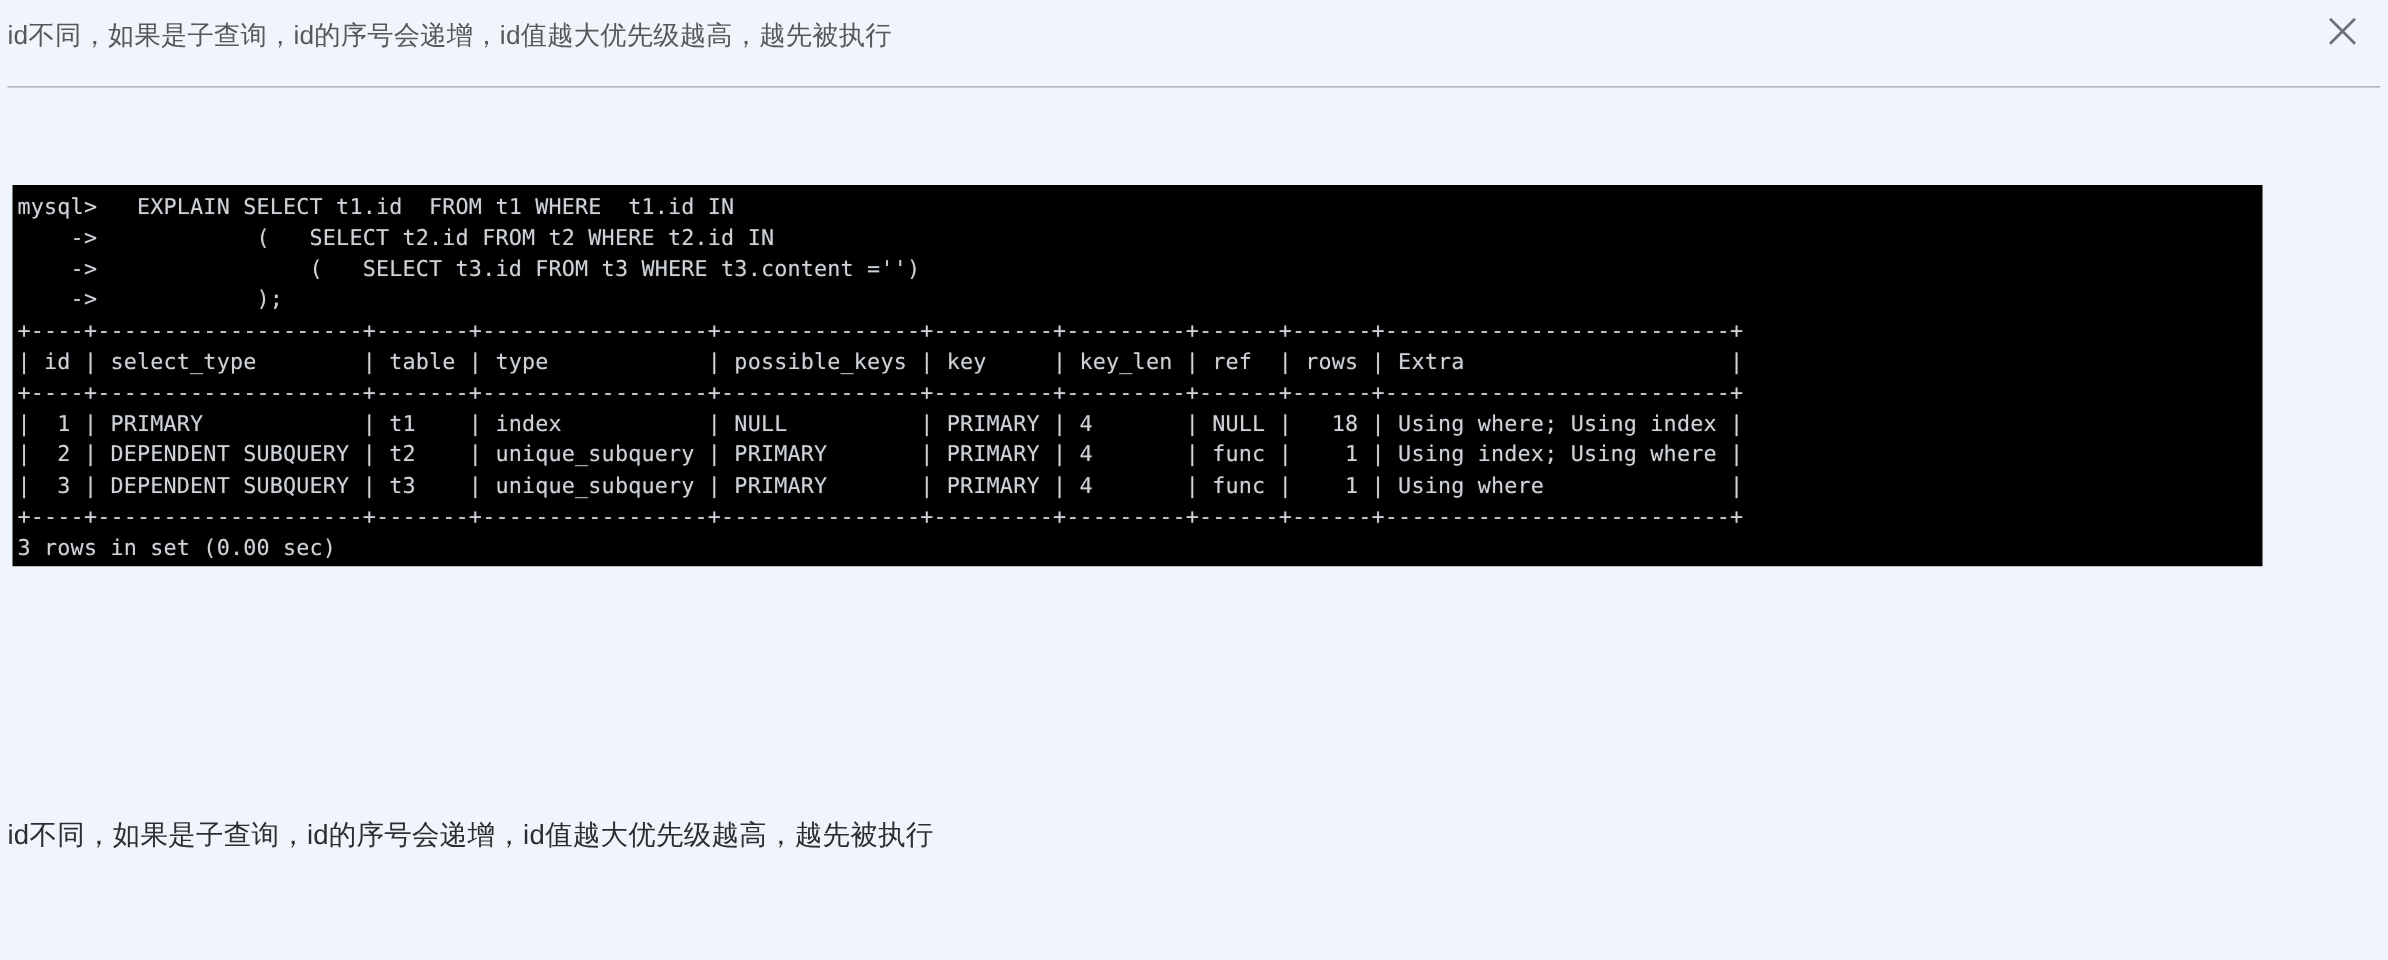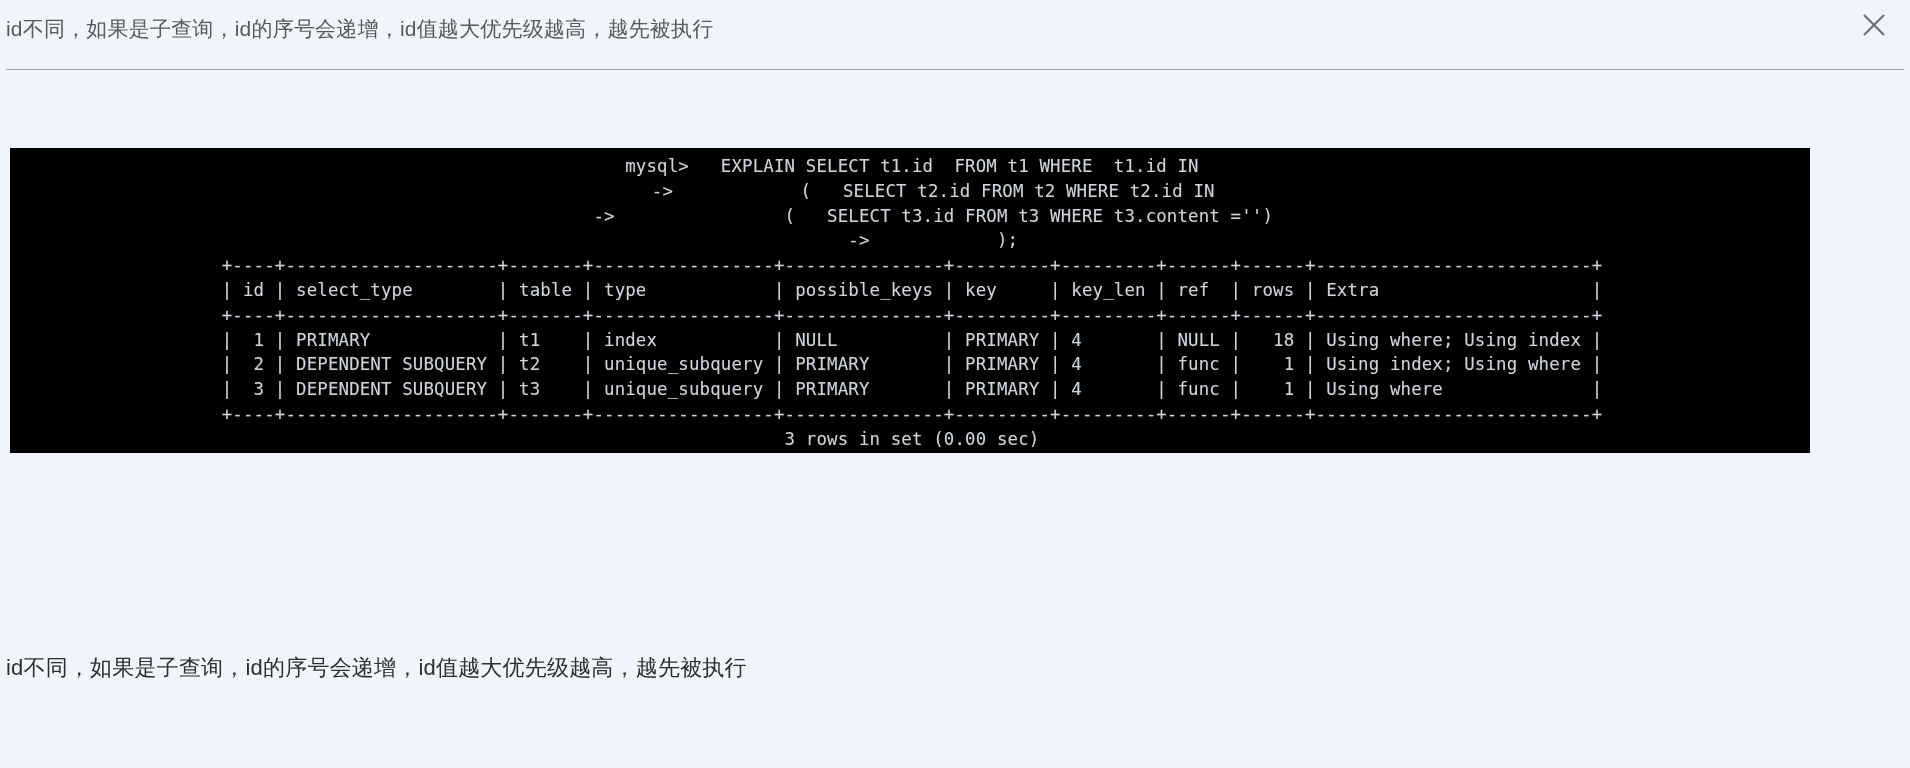--- a/index.html
+++ b/index.html
@@ -66,21 +66,20 @@
   #terminal-pre {
     margin: 0;
     padding: 6px 0 0 4px;
     font-family: "DejaVu Sans Mono", "Liberation Mono", monospace;
     font-size: 17.4px;
     line-height: 24.8px;
     color: #cfd2d6;
     white-space: pre;
     letter-spacing: 0.15px;
     text-shadow: 0 0 1px rgba(190,205,225,0.35);
-    text-align: center;
   }
 
   
   #body-paragraph {
     position: absolute;
     left: 6px;
     top: 652px;
     font-size: 22px;
     line-height: 32px;
     color: #2b2f33;

